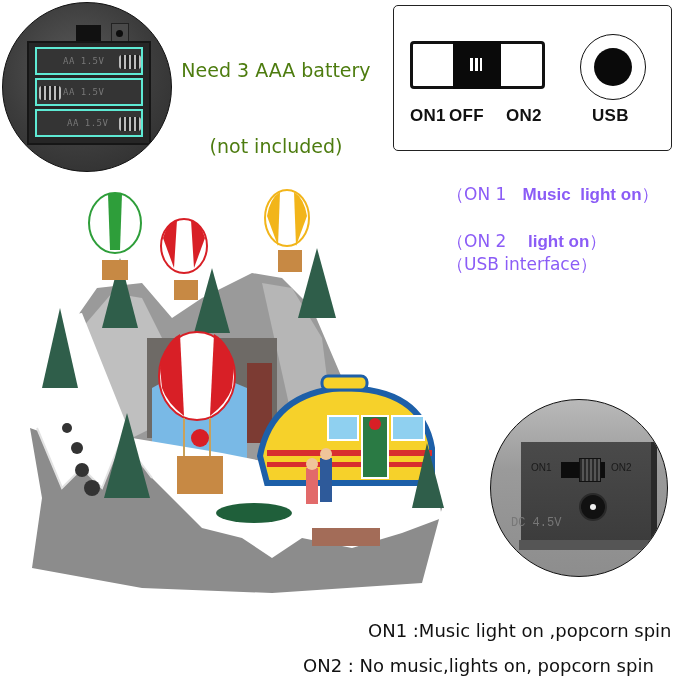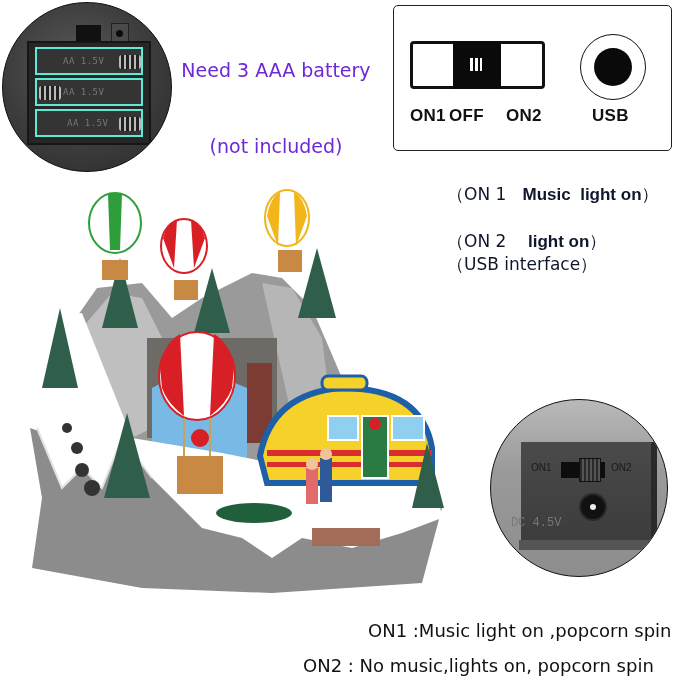--- a/index.html
+++ b/index.html
@@ -14,34 +14,34 @@
   .bat-tab { left:73px; top:22px; width:25px; height:16px; background:#111; }
   .bat-screw { left:108px; top:20px; width:16px; height:18px; background:#4a4a4a; border:1px solid #222; }
   .bat-screw::after { content:""; position:absolute; left:4px; top:6px; width:7px; height:7px; border-radius:50%; background:#0d0d0d; }
   .bat-tray { left:24px; top:38px; width:124px; height:104px; background:#262626; border:2px solid #161616; box-sizing:border-box; }
   .bat-cell { position:absolute; left:6px; width:108px; height:28px; background:#343434; border:2px solid #5eead4; box-sizing:border-box; }
   .bat-cell span { position:absolute; left:26px; top:7px; font-size:9px; color:#777; font-family:"DejaVu Sans Mono", monospace; letter-spacing:0.5px; }
   .spring { position:absolute; top:6px; width:22px; height:14px;
     background:repeating-linear-gradient(90deg,#bbb 0 2px,#222 2px 5px); border-radius:3px; }
 
   
-  .bat-text { font-family:"DejaVu Sans", sans-serif; font-size:19px; color:#6d28d9; text-align:center; line-height:1; }
+  .bat-text { font-family:"DejaVu Sans", sans-serif; font-size:19px; color:#4d7c0f; text-align:center; line-height:1; }
 
   
   .switch-box { left:393px; top:5px; width:279px; height:146px; border:1.5px solid #222; border-radius:5px; box-sizing:border-box; }
   .switch-body { left:410px; top:41px; width:135px; height:48px; border:3px solid #111; border-radius:4px; box-sizing:border-box; background:#fff; }
   .switch-knob { left:453px; top:41px; width:48px; height:48px; background:#0a0a0a; }
   .switch-grip { left:470px; top:58px; width:14px; height:13px;
     background:repeating-linear-gradient(90deg,#fff 0 2.5px,#0a0a0a 2.5px 5px); }
   .sw-label { top:106px; font-family:"Liberation Sans", sans-serif; font-weight:bold; font-size:17px; color:#111; letter-spacing:0.3px; }
   .usb-ring { left:580px; top:34px; width:66px; height:66px; border:1.5px solid #111; border-radius:50%; box-sizing:border-box; }
   .usb-dot { left:594px; top:48px; width:38px; height:38px; border-radius:50%; background:#0a0a0a; }
 
   
-  .mode { font-family:"DejaVu Sans", sans-serif; font-size:17px; color:#0f172a; white-space:pre; }
+  .mode { font-family:"DejaVu Sans", sans-serif; font-size:17px; color:#8b5cf6; white-space:pre; }
   .mode b { font-family:"Liberation Sans", sans-serif; font-weight:bold; font-size:17px; }
 
   
   .product { left:22px; top:188px; width:430px; height:410px; }
 
   
   .close-circle { left:490px; top:399px; width:178px; height:178px; border-radius:50%; border:1.5px solid #111; box-sizing:border-box; overflow:hidden;
     background:linear-gradient(180deg,#b9b9b9 0%,#9a9a9a 40%,#8d8d8d 100%); }
   .panel { left:30px; top:42px; width:130px; height:100px; background:linear-gradient(180deg,#4a4a4a,#3c3c3c); border-right:6px solid #2a2a2a; }
   .panel-lip { left:28px; top:140px; width:140px; height:10px; background:#555; }

